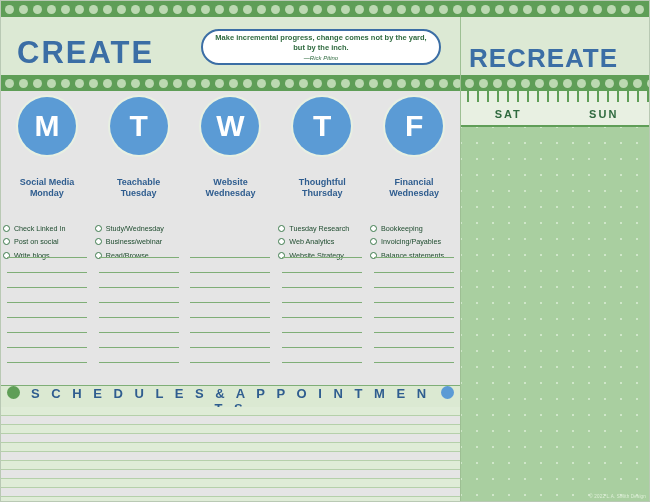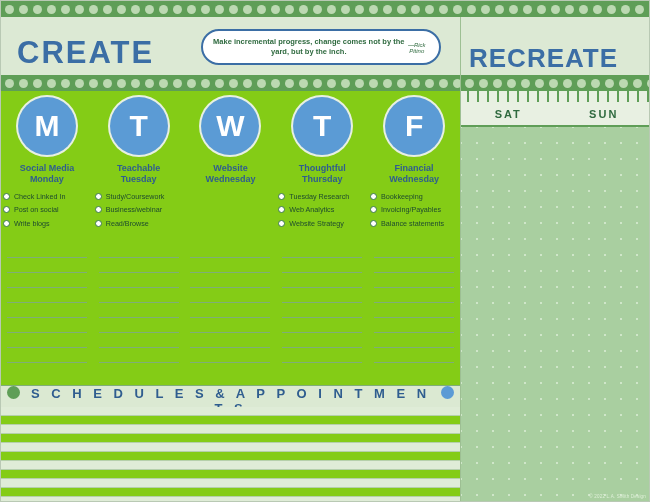--- a/index.html
+++ b/index.html
@@ -48,21 +48,21 @@
     border-radius: 50%;
     background: #bcd9b2;
     flex: 0 0 auto;
   }
 
   
   .left-panel {
     position: absolute;
     left: 0; top: 16px;
     width: 459px; height: 486px;
-    background: #84cc16;
+    background: #e5e5e5;
     overflow: hidden;
   }
   .create-head {
     position: absolute;
     left: 0; top: 0;
     width: 459px; height: 58px;
     background: #dce9d4;
   }
   .create-title {
     position: absolute;
@@ -75,21 +75,21 @@
   }
   .quote-box {
     position: absolute;
     left: 200px; top: 12px;
     width: 240px; height: 36px;
     background: #ffffff;
     border: 2px solid #3b6ea5;
     border-radius: 18px;
     box-sizing: border-box;
     display: flex;
-    flex-direction: row;
+    flex-direction: column;
     align-items: center;
     justify-content: space-between;
     padding: 2px 10px;
   }
   .quote-text {
     font-size: 7.5px;
     font-weight: bold;
     color: #2f6a3f;
     text-align: center;
     line-height: 1.35;
@@ -129,29 +129,29 @@
     background: #5b9bd5;
     color: #ffffff;
     font-size: 30px;
     font-weight: bold;
     display: flex;
     align-items: center;
     justify-content: center;
     box-shadow: 0 0 0 2px #e8f0e2;
   }
   .day-name {
-    margin-top: 8px;
+    margin-top: 22px;
     font-size: 9px;
     font-weight: bold;
     color: #2f5d8f;
     text-align: center;
     line-height: 1.25;
   }
   .tasks {
-    margin-top: 6px;
+    margin-top: 24px;
     width: 88px;
   }
   .task {
     display: flex;
     align-items: center;
     font-size: 7.2px;
     color: #1e4b2e;
     margin-bottom: 4.5px;
     white-space: nowrap;
   }
@@ -436,21 +436,21 @@
 
       <div class="day-col">
         <div class="day-circle">T</div>
         <div class="day-name">
           <div>Teachable</div>
           <div>Tuesday</div>
         </div>
         <div class="tasks">
           <div class="task">
               <span class="box"></span>
-              <span>Study/Coursework</span>
+              <span>Study/Wednesday</span>
             </div>
           <div class="task">
               <span class="box"></span>
               <span>Business/webinar</span>
             </div>
           <div class="task">
               <span class="box"></span>
               <span>Read/Browse</span>
             </div>
         </div>

